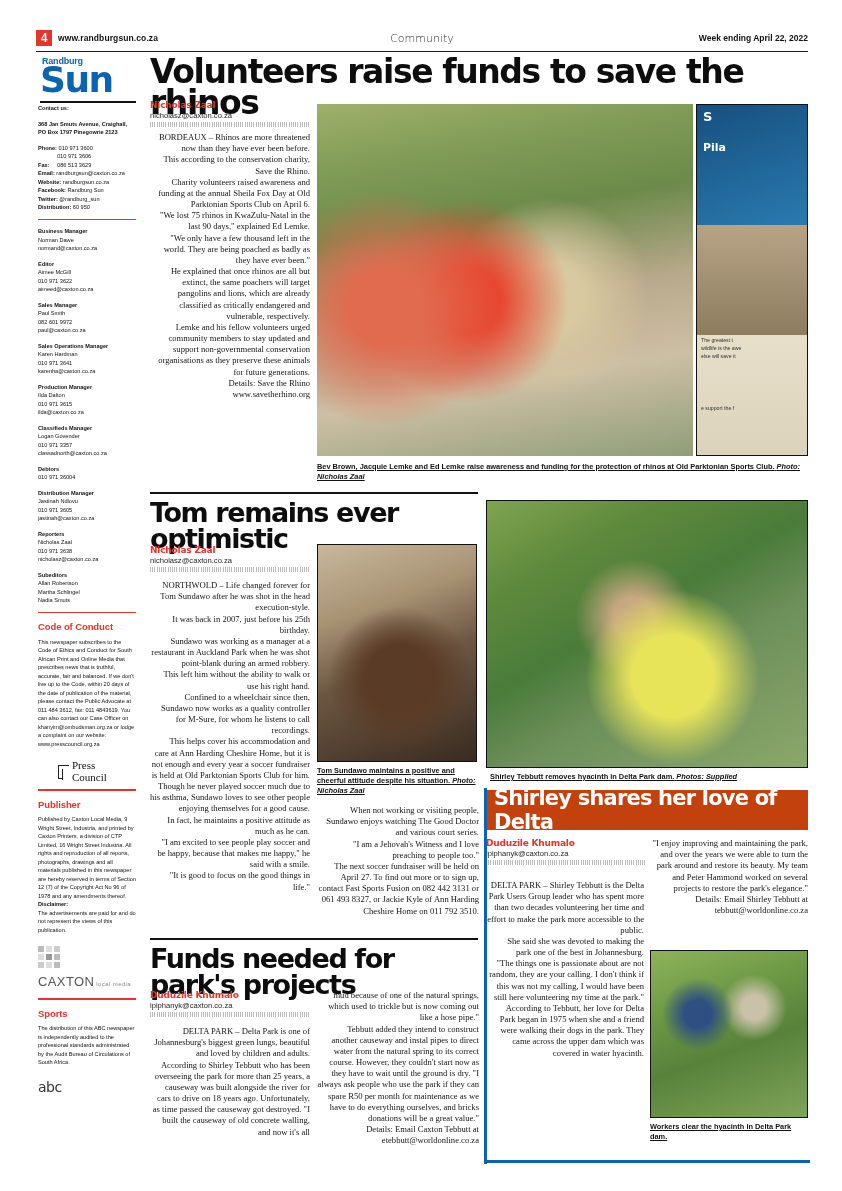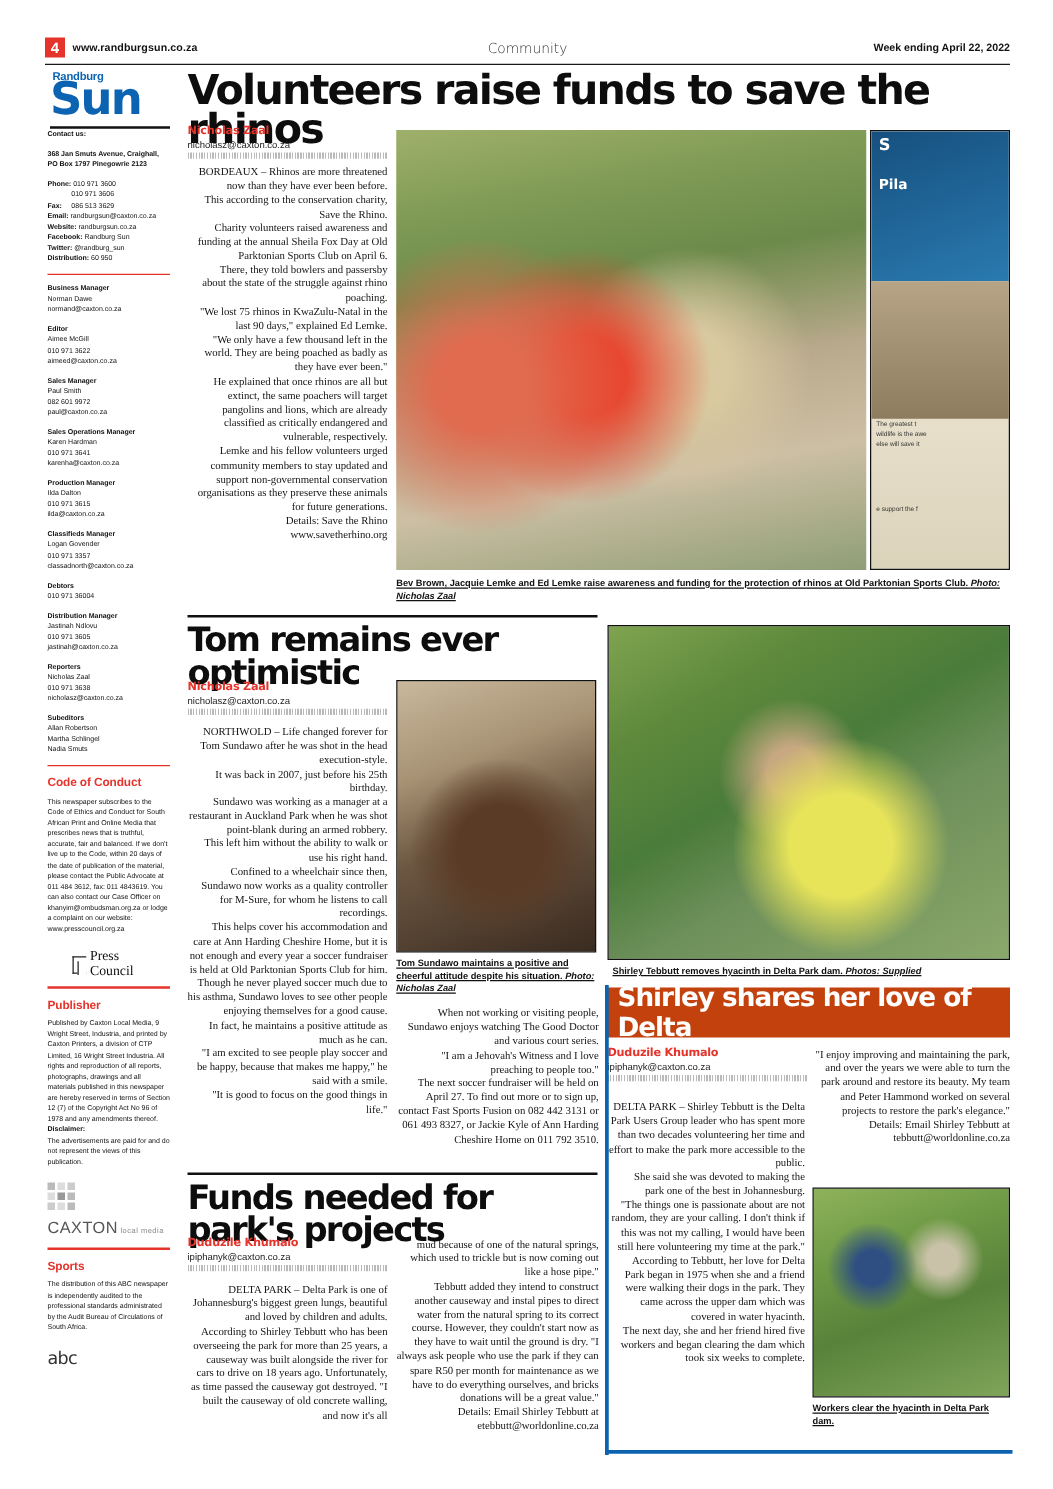--- a/index.html
+++ b/index.html
@@ -362,21 +362,20 @@
   <div style="position:absolute;left:150px;top:100px;width:160px;">
     <div class="byline">Nicholas Zaal</div>
     <div class="byemail">nicholasz@caxton.co.za</div>
     <div class="bydots"></div>
   </div>
 
   <div class="body-col" id="rhino-body" style="position:absolute;left:150px;top:132px;width:160px;">
       <p class="noind">BORDEAUX – Rhinos are more threatened now than they have ever been before.</p>
       <p>This according to the conservation charity, Save the Rhino.</p>
       <p>Charity volunteers raised awareness and funding at the annual Sheila Fox Day at Old Parktonian Sports Club on April 6.</p>
-      <p>There, they told bowlers and passersby about the state of the struggle against rhino poaching.</p>
       <p>"We lost 75 rhinos in KwaZulu-Natal in the last 90 days," explained Ed Lemke.</p>
       <p>"We only have a few thousand left in the world. They are being poached as badly as they have ever been."</p>
       <p>He explained that once rhinos are all but extinct, the same poachers will target pangolins and lions, which are already classified as critically endangered and vulnerable, respectively.</p>
       <p>Lemke and his fellow volunteers urged community members to stay updated and support non-governmental conservation organisations as they preserve these animals for future generations.</p>
       <p>Details: Save the Rhino www.savetherhino.org</p>
     </div>
 
   <div class="photo ph-rhino" style="left:317px;top:104px;width:376px;height:352px;">
       <div class="inner"></div>
     </div>
@@ -454,21 +453,20 @@
     <div class="byline">Duduzile Khumalo</div>
     <div class="byemail">ipiphanyk@caxton.co.za</div>
     <div class="bydots"></div>
   </div>
 
   <div class="body-col" id="shirley-body-left" style="position:absolute;left:486px;top:880px;width:158px;">
       <p class="noind">DELTA PARK – Shirley Tebbutt is the Delta Park Users Group leader who has spent more than two decades volunteering her time and effort to make the park more accessible to the public.</p>
       <p>She said she was devoted to making the park one of the best in Johannesburg.</p>
       <p>"The things one is passionate about are not random, they are your calling. I don't think if this was not my calling, I would have been still here volunteering my time at the park."</p>
       <p>According to Tebbutt, her love for Delta Park began in 1975 when she and a friend were walking their dogs in the park. They came across the upper dam which was covered in water hyacinth.</p>
-      <p>The next day, she and her friend hired five workers and began clearing the dam which took six weeks to complete.</p>
     </div>
 
   <div class="body-col" id="shirley-body-right" style="position:absolute;left:650px;top:838px;width:158px;">
       <p class="noind">"I enjoy improving and maintaining the park, and over the years we were able to turn the park around and restore its beauty. My team and Peter Hammond worked on several projects to restore the park's elegance."</p>
       <p>Details: Email Shirley Tebbutt at tebbutt@worldonline.co.za</p>
     </div>
 
   <div class="photo ph-workers bordered" style="left:650px;top:950px;width:158px;height:168px;">
       <div class="inner"></div>
     </div>
@@ -489,16 +487,16 @@
   </div>
 
   <div class="body-col" id="funds-body-left" style="position:absolute;left:150px;top:1026px;width:160px;">
       <p class="noind">DELTA PARK – Delta Park is one of Johannesburg's biggest green lungs, beautiful and loved by children and adults.</p>
       <p>According to Shirley Tebbutt who has been overseeing the park for more than 25 years, a causeway was built alongside the river for cars to drive on 18 years ago. Unfortunately, as time passed the causeway got destroyed. "I built the causeway of old concrete walling, and now it's all</p>
     </div>
 
   <div class="body-col" id="funds-body-right" style="position:absolute;left:317px;top:990px;width:162px;">
       <p class="noind">mud because of one of the natural springs, which used to trickle but is now coming out like a hose pipe."</p>
       <p>Tebbutt added they intend to construct another causeway and instal pipes to direct water from the natural spring to its correct course. However, they couldn't start now as they have to wait until the ground is dry. "I always ask people who use the park if they can spare R50 per month for maintenance as we have to do everything ourselves, and bricks donations will be a great value."</p>
-      <p>Details: Email Shirley Tebbutt at etebbutt@worldonline.co.za</p>
+      <p>Details: Email Caxton Tebbutt at etebbutt@worldonline.co.za</p>
     </div>
 
 </div>
 
 </body></html>

